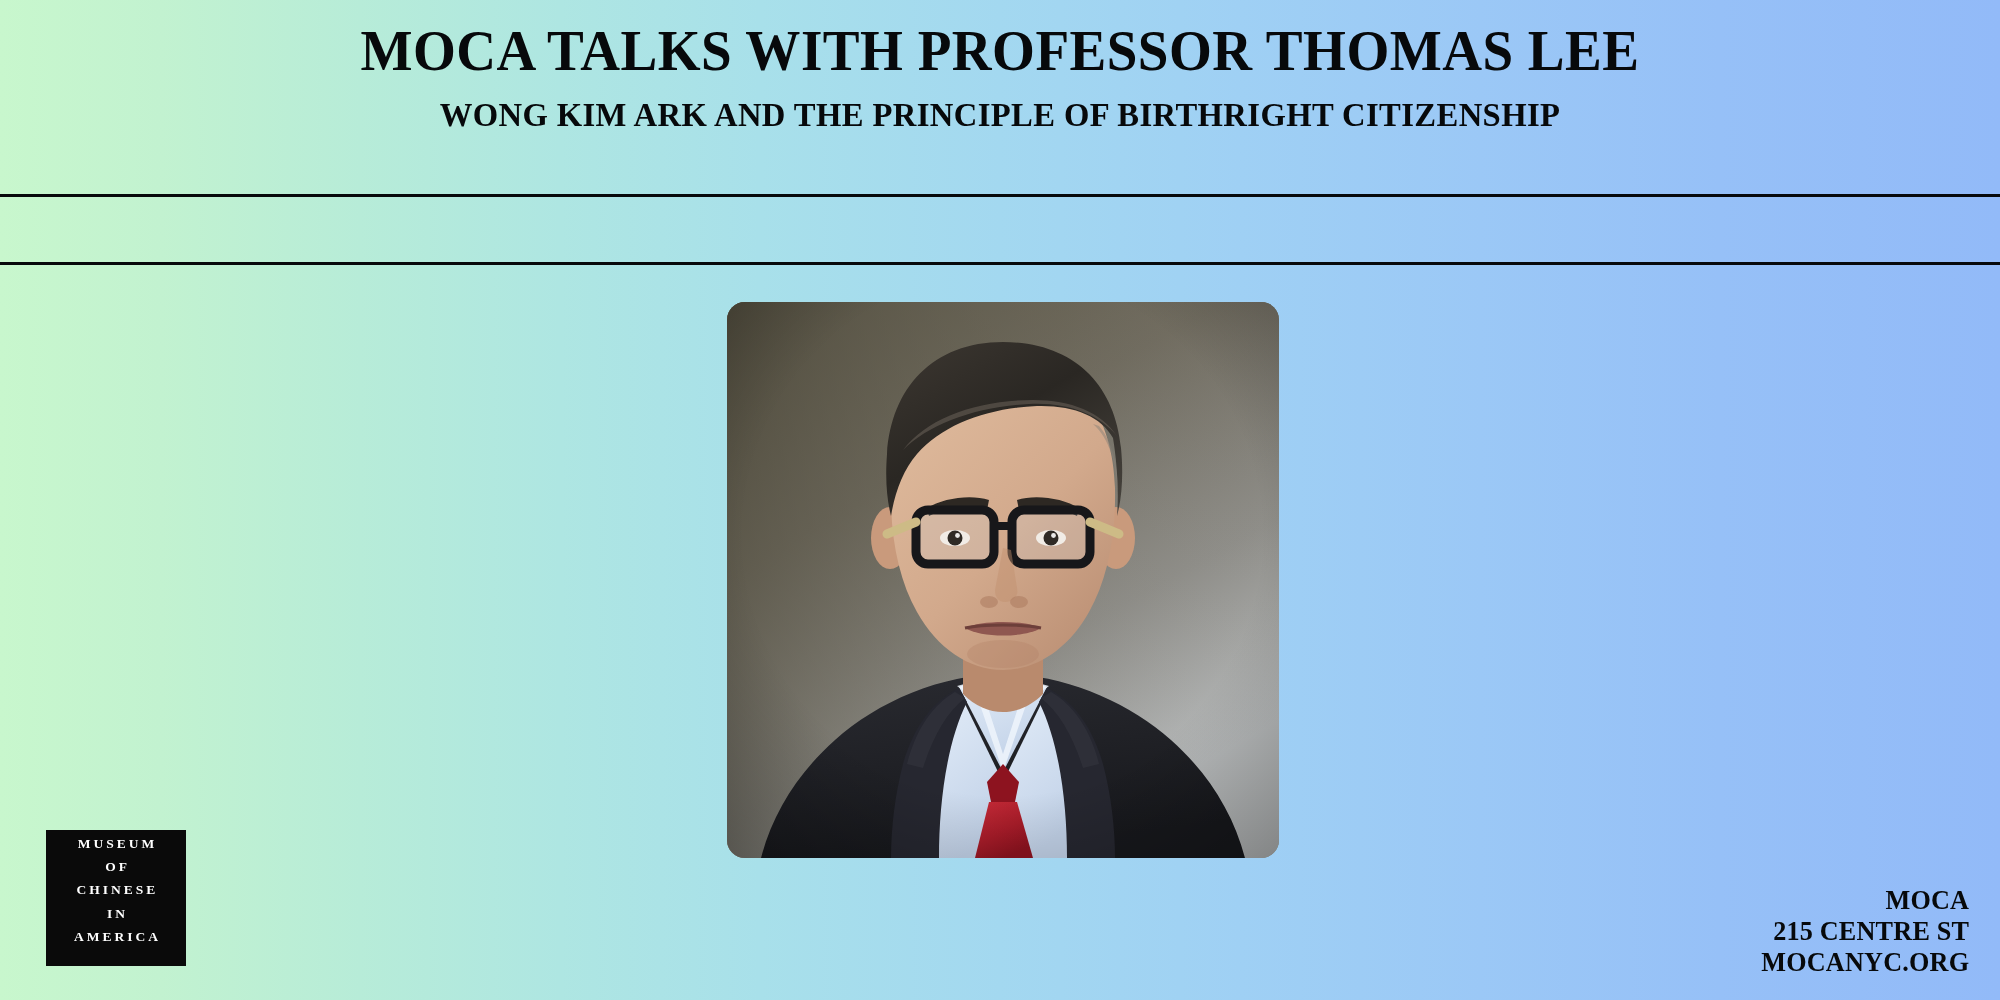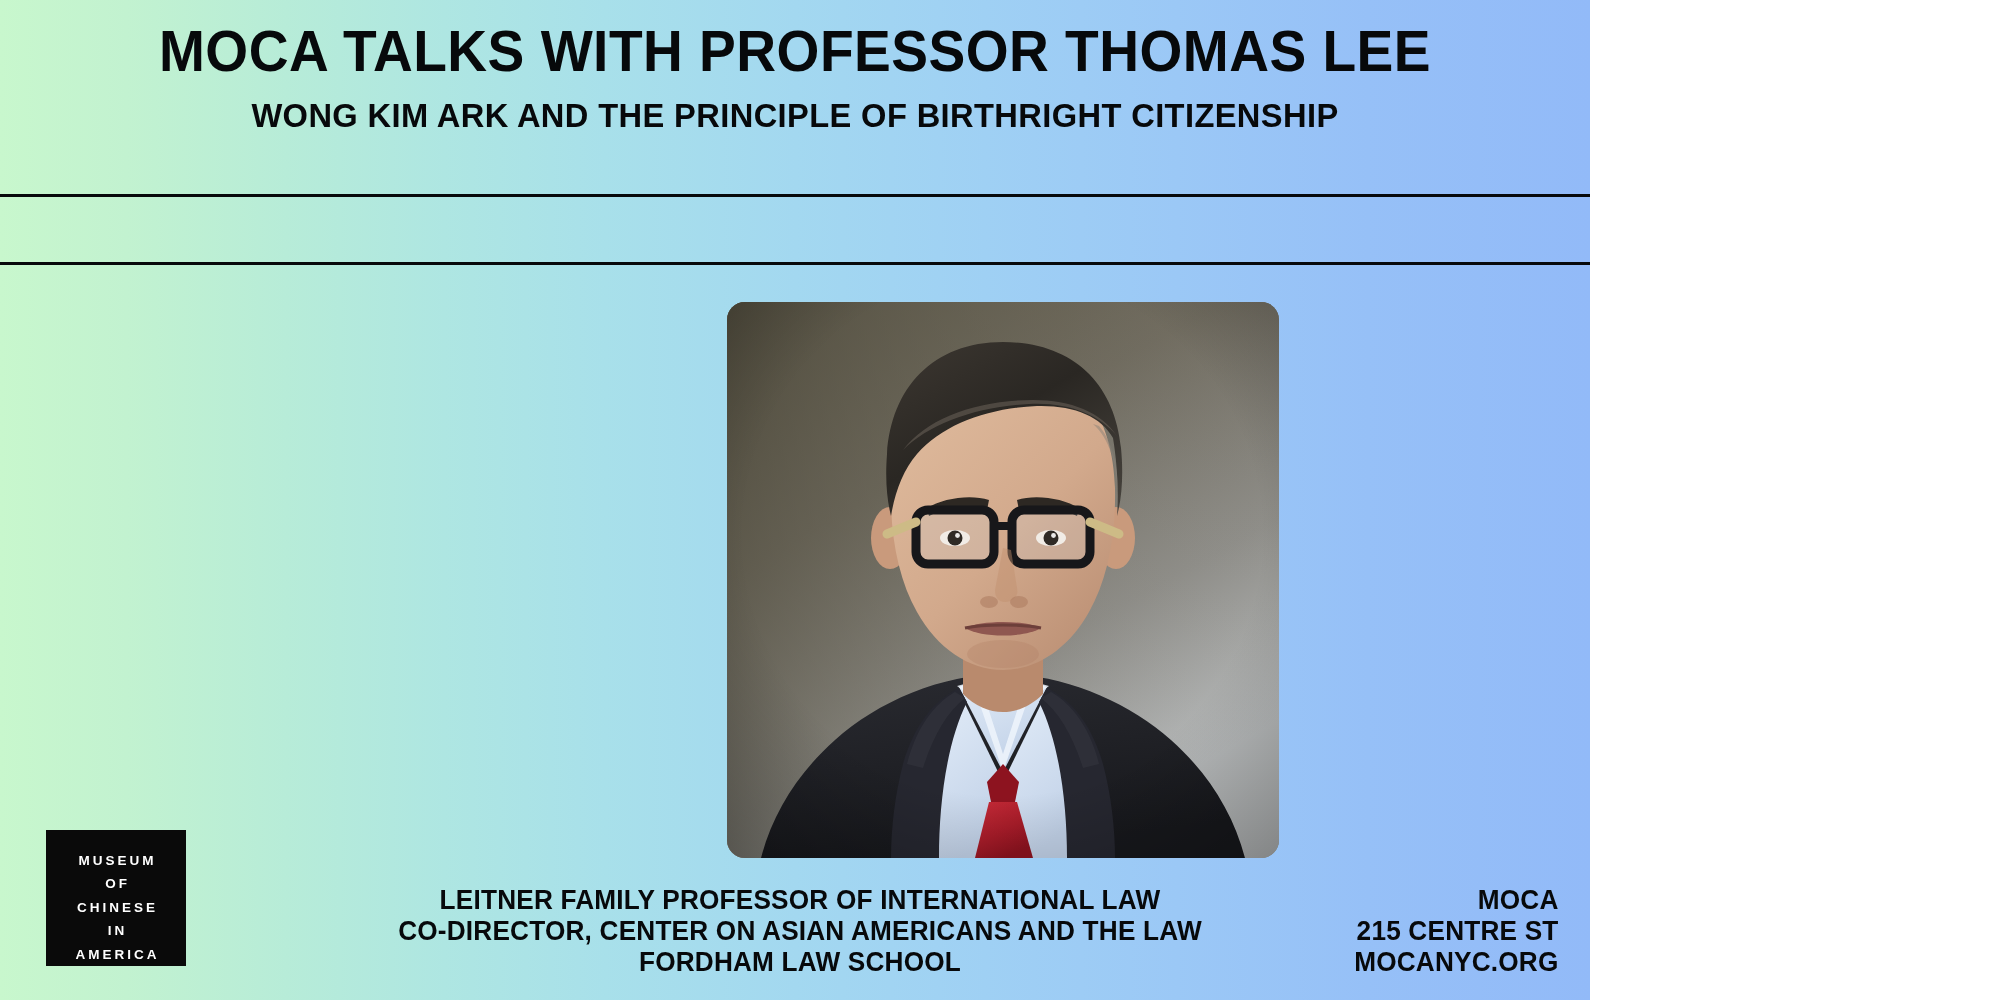--- a/index.html
+++ b/index.html
@@ -2,35 +2,35 @@
 <html><head>
 <meta charset="utf-8">
 <style>
   html, body {
     margin: 0;
     padding: 0;
     background: #ffffff;
   }
   #poster {
     position: relative;
-    width: 1590px;
+    width: 2000px;
     height: 1000px;
     overflow: hidden;
     background: linear-gradient(90deg,
         #c8f7cd 0%,
         #c2f2d0 8%,
         #b7ecd8 18%,
         #aee6e2 28%,
         #a8e0ea 38%,
         #a3d8f0 50%,
         #9fd0f4 62%,
         #9bc8f6 74%,
         #96c0f7 86%,
         #92baf8 100%);
-    font-family: Liberation Sans, sans-serif;
+    font-family: Liberation Serif, serif;
     color: #07090b;
   }
 
   
   .title {
     position: absolute;
     left: 0;
     right: 0;
     top: 22px;
     text-align: center;
@@ -100,22 +100,22 @@
   .logo {
     position: absolute;
     left: 46px;
     top: 830px;
     width: 140px;
     height: 136px;
     background: #0a0a0a;
     display: flex;
     flex-direction: column;
     align-items: center;
-    justify-content: space-between;
-    padding-top: 19px;
+    justify-content: flex-start;
+    padding-top: 2px;
     box-sizing: border-box;
   }
   .logo span {
     color: #ffffff;
     font-size: 13.5px;
     font-weight: 700;
     letter-spacing: 3.0px;
     line-height: 1.72;
     text-transform: uppercase;
     white-space: nowrap;
@@ -278,25 +278,20 @@
   </div>
 
   <div class="logo">
     <span>Museum</span>
     <span>of</span>
     <span>Chinese</span>
     <span>in</span>
     <span>America</span>
   </div>
 
-  <div class="credits">
-    <div>Leitner Family Professor of International Law</div>
-    <div>Co-Director, Center on Asian Americans and the Law</div>
-    <div>Fordham Law School</div>
-  </div>
 
   <div class="contact">
     <div>MOCA</div>
     <div>215 Centre St</div>
     <div>mocanyc.org</div>
   </div>
 
 </div>
 
 </body></html>

